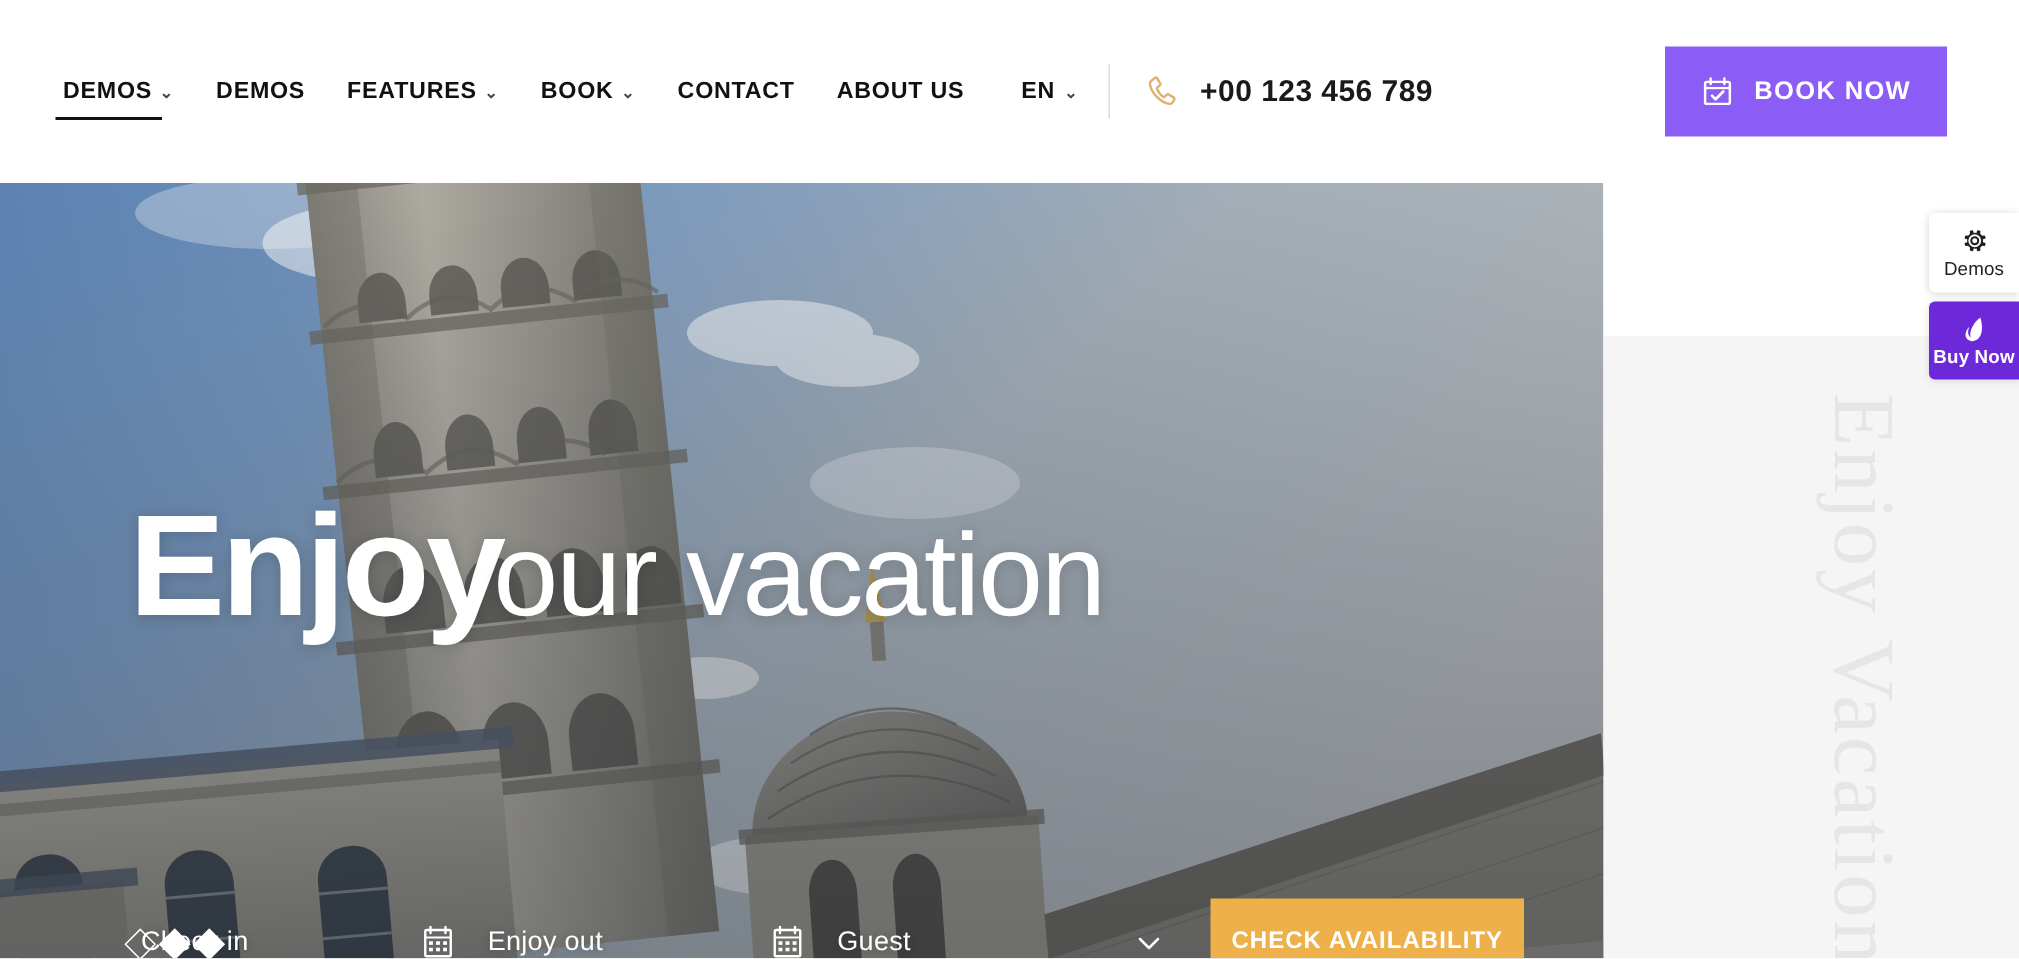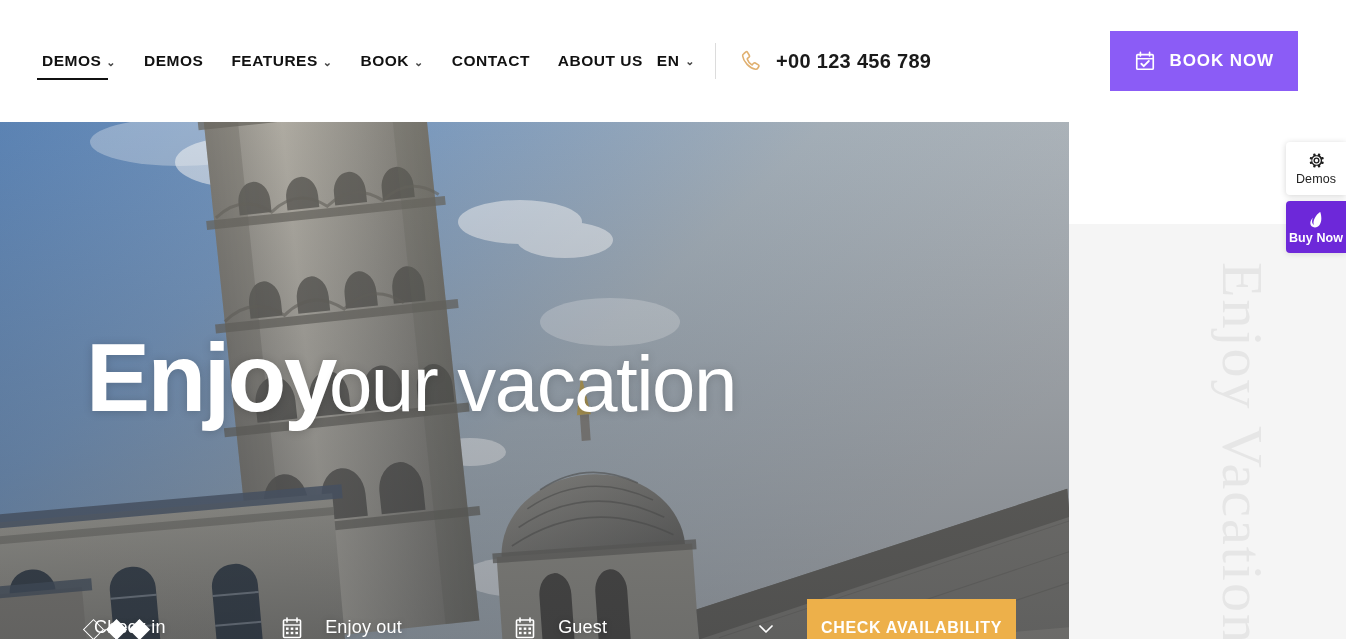--- a/index.html
+++ b/index.html
@@ -85,20 +85,21 @@
     left: 9px; right: 22px;
     bottom: 4px;
     height: 2px;
     background: #111;
   }
 
   .lang {
     display: flex;
     align-items: center;
     gap: 6px;
+    margin-left: 24px;
     padding-right: 20px;
     font-size: 15.5px;
     font-weight: 700;
     letter-spacing: 0.5px;
     color: #111111;
     cursor: pointer;
     border-right: 1px solid #dcdcdc;
     height: 36px;
   }
   .lang .caret { font-size: 11px; color: #444; }

